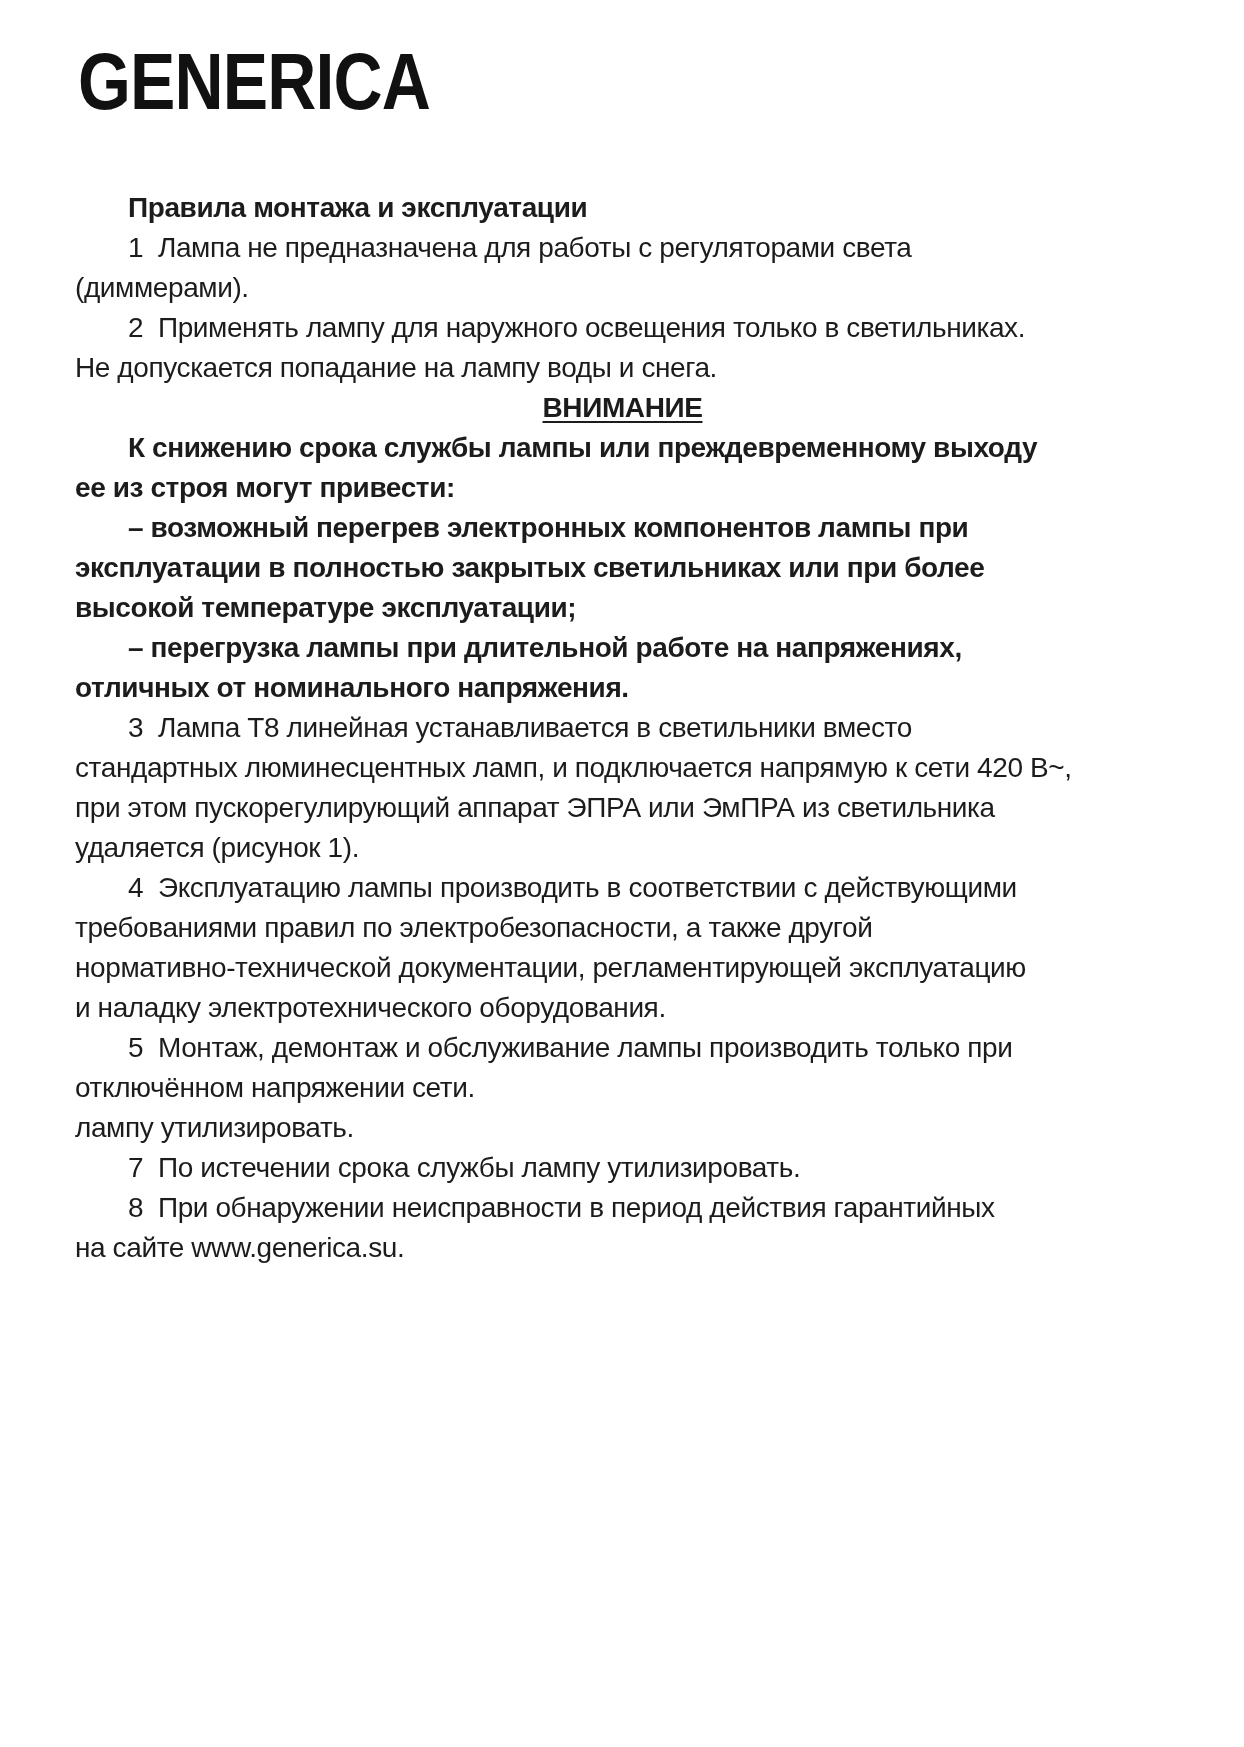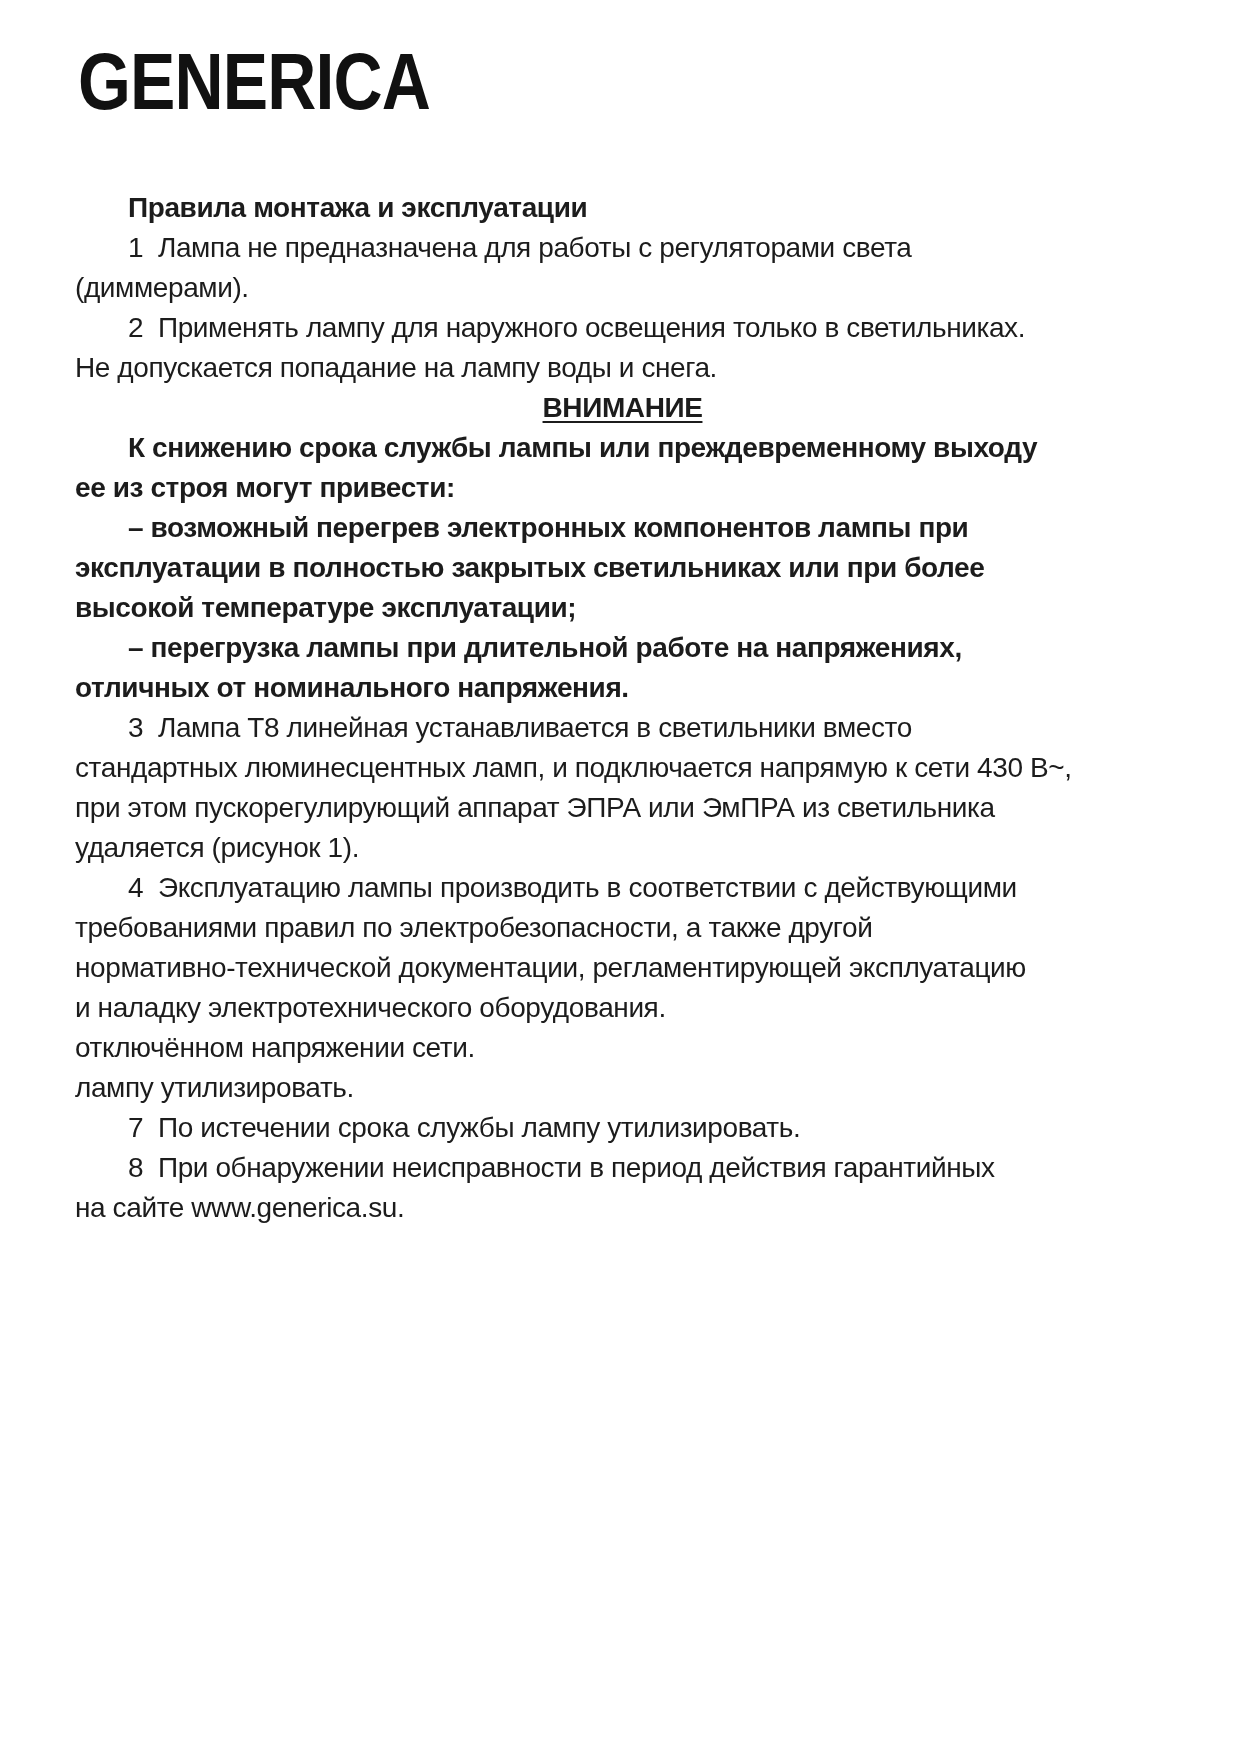--- a/index.html
+++ b/index.html
@@ -77,27 +77,28 @@
     <div class="ln">Не допускается попадание на лампу воды и снега.</div>
     <div class="ln b attn">ВНИМАНИЕ</div>
     <div class="ln b ind">К снижению срока службы лампы или преждевременному выходу</div>
     <div class="ln b">ее из строя могут привести:</div>
     <div class="ln b ind">– возможный перегрев электронных компонентов лампы при</div>
     <div class="ln b">эксплуатации в полностью закрытых светильниках или при более</div>
     <div class="ln b">высокой температуре эксплуатации;</div>
     <div class="ln b ind">– перегрузка лампы при длительной работе на напряжениях,</div>
     <div class="ln b">отличных от номинального напряжения.</div>
     <div class="ln ind">3  Лампа Т8 линейная устанавливается в светильники вместо</div>
-    <div class="ln">стандартных люминесцентных ламп, и подключается напрямую к сети 430 В~,</div>
+    <div class="ln">стандартных люминесцентных ламп, и подключается напрямую к сети 420 В~,</div>
     <div class="ln">при этом пускорегулирующий аппарат ЭПРА или ЭмПРА из светильника</div>
     <div class="ln">удаляется (рисунок 1).</div>
     <div class="ln ind">4  Эксплуатацию лампы производить в соответствии с действующими</div>
     <div class="ln">требованиями правил по электробезопасности, а также другой</div>
     <div class="ln">нормативно-технической документации, регламентирующей эксплуатацию</div>
     <div class="ln">и наладку электротехнического оборудования.</div>
+    <div class="ln ind">5  Монтаж, демонтаж и обслуживание лампы производить только при</div>
     <div class="ln">отключённом напряжении сети.</div>
     <div class="ln">лампу утилизировать.</div>
     <div class="ln ind">7  По истечении срока службы лампу утилизировать.</div>
     <div class="ln ind">8  При обнаружении неисправности в период действия гарантийных</div>
     <div class="ln">на сайте www.generica.su.</div>
   </div>
 
   <svg class="figure-svg" viewBox="0 0 560 160" xmlns="http://www.w3.org/2000/svg">
 
     <polyline points="8,19 8,122 188,122" fill="none" stroke="#4a4a4a" stroke-width="1.6"></polyline>

